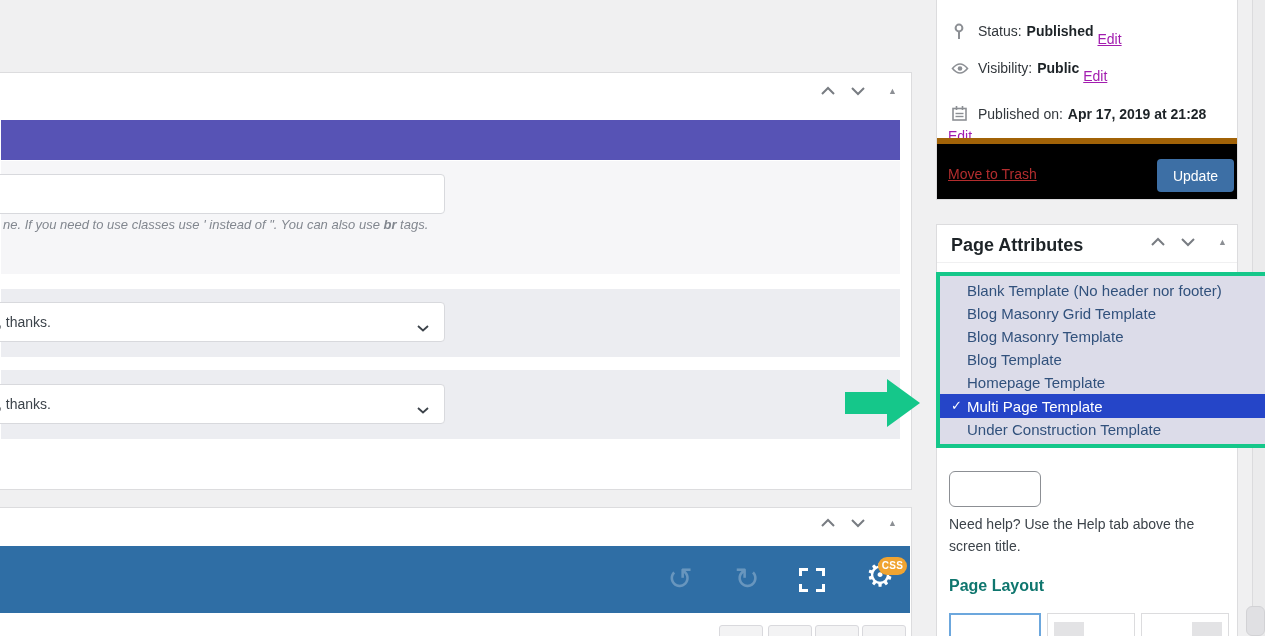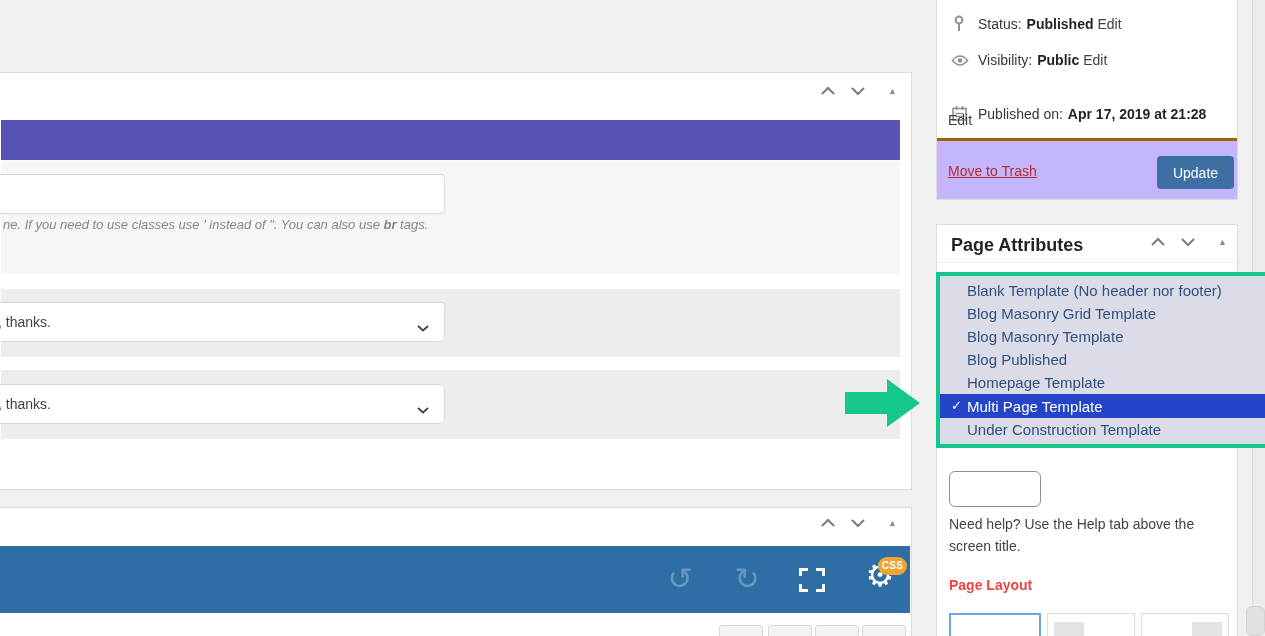--- a/index.html
+++ b/index.html
@@ -59,41 +59,41 @@
   }
   .minibtn{
     position:absolute;top:117px;width:44px;height:30px;background:#f3f3f4;
     border:1px solid #d9d9dd;border-radius:3px;cursor:pointer;
   }
   
   #publishbox{left:936px;top:-12px;width:302px;height:212px;}
   .pubrow{position:absolute;left:14px;font-size:14px;color:#32373c;display:flex;align-items:center;}
   .pubrow .ic{width:27px;display:inline-flex;}
   .pubrow b{color:#1d2327;margin:0 4px 0 5px;}
-  a.editlink{color:#404040;cursor:pointer;}
+  a.editlink{color:#a21caf;text-decoration:underline;cursor:pointer;margin-top:16px;}
   .pubfooter{
-    position:absolute;left:0;right:0;top:149px;bottom:0;background:#c4b5fd;
-    border-top:3px solid #a16207;
+    position:absolute;left:0;right:0;top:149px;bottom:0;background:#000000;
+    border-top:6px solid #a16207;
   }
   .trashlink{position:absolute;left:11px;top:22px;font-size:14px;color:#b32d2e;text-decoration:underline;cursor:pointer;}
   .updatebtn{
     position:absolute;left:220px;top:15px;width:77px;height:33px;background:#3d6fa5;
     color:#fff;border:none;border-radius:4px;font-size:14px;cursor:pointer;
     font-family:"Liberation Sans",sans-serif;
   }
   
   #attrbox{left:936px;top:224px;width:302px;height:420px;}
   .attrheader{position:relative;height:38px;border-bottom:1px solid #f0f0f1;}
   .attrtitle{position:absolute;left:14px;top:10px;font-size:18px;font-weight:bold;color:#1d2327;}
   .selpartial{
     position:absolute;left:12px;top:246px;width:92px;height:36px;background:#fff;
     border:1px solid #8c8f94;border-radius:6px;z-index:1;
   }
   .helptext{position:absolute;left:12px;top:288px;width:274px;font-size:14px;line-height:22px;color:#3c434a;}
-  .layoutlabel{position:absolute;left:12px;top:352px;font-size:14px;font-weight:bold;color:#ef4444;}
+  .layoutlabel{position:absolute;left:12px;top:352px;font-size:16px;font-weight:bold;color:#0f766e;}
   .thumb{position:absolute;top:388px;height:48px;background:#fff;cursor:pointer;}
   #thumb1{left:12px;width:92px;border:2px solid #6ca7dd;}
   #thumb2{left:110px;width:88px;border:1px solid #dcdcde;}
   #thumb3{left:204px;width:88px;border:1px solid #dcdcde;}
   .thumbblock{position:absolute;top:8px;width:30px;height:45px;background:#e3e3e5;}
   #thumb2 .thumbblock{left:6px;}
   #thumb3 .thumbblock{right:6px;}
   
   #tpl-dropdown{
     position:absolute;left:936px;top:272px;width:385px;
@@ -282,21 +282,21 @@
       <div class="tplrow">
         <span>Blank Template (No header nor footer)</span>
       </div>
       <div class="tplrow">
         <span>Blog Masonry Grid Template</span>
       </div>
       <div class="tplrow">
         <span>Blog Masonry Template</span>
       </div>
       <div class="tplrow">
-        <span>Blog Published</span>
+        <span>Blog Template</span>
       </div>
       <div class="tplrow">
         <span>Homepage Template</span>
       </div>
       <div class="tplrow selected">
         <span class="check">✓</span>
         <span>Multi Page Template</span>
       </div>
       <div class="tplrow">
         <span>Under Construction Template</span>

